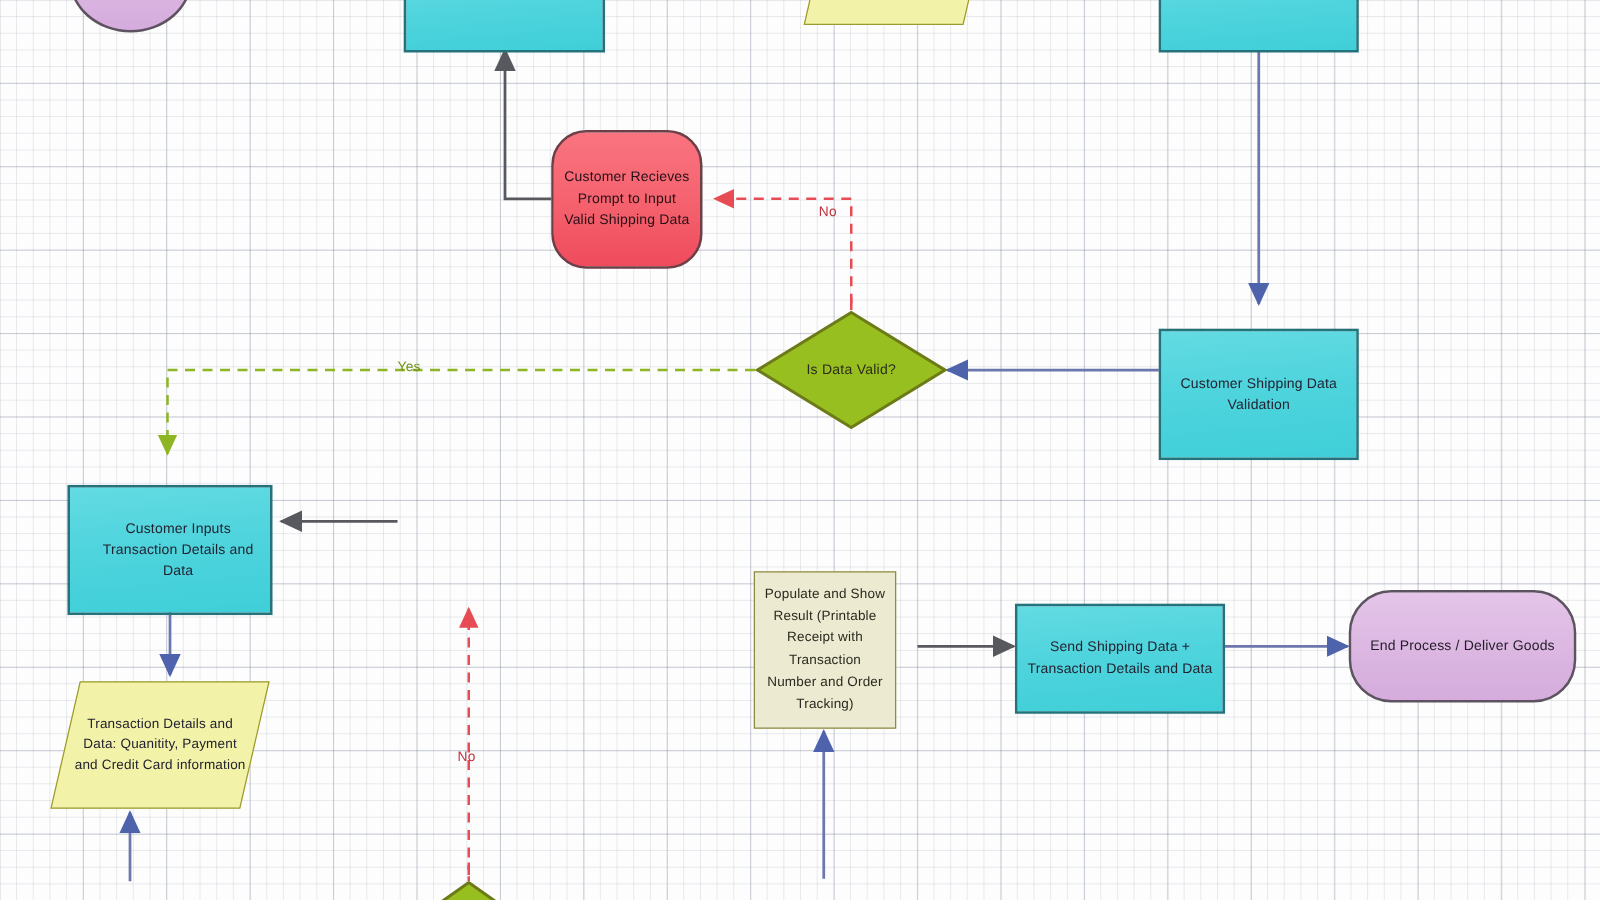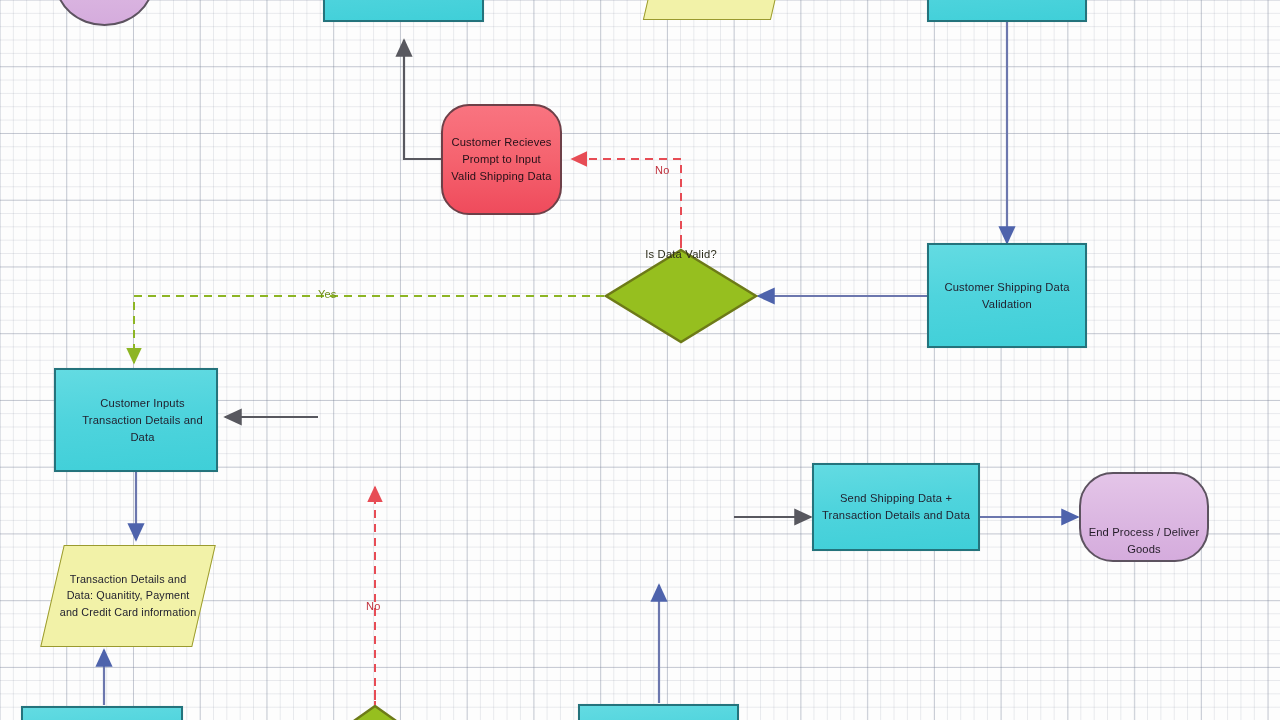--- a/index.html
+++ b/index.html
@@ -47,20 +47,21 @@
     letter-spacing: 0.15px;
     padding: 2px 6px;
   }
   .node .label { display: block; width: 100%; }
 
   
   .proc {
     background: linear-gradient(175deg, #63dbe2 0%, #4fd4dd 45%, #3fcfd8 100%);
     border: 2px solid #24737c;
     box-shadow: 0 0 0 0.5px rgba(0,0,0,0.05);
+    margin-top: 20px;
   }
   
   .alert {
     background: linear-gradient(180deg, #f97480 0%, #f5636f 50%, #ef4b5c 100%);
     border: 2px solid #6d4048;
     color: #241018;
   }
   
   .data-par {
     background: #f2f2a8;
@@ -79,21 +80,21 @@
     background: linear-gradient(180deg, #e4c5e8 0%, #dcb8e2 50%, #d5acdd 100%);
     border: 2px solid #5d5360;
     color: #231c28;
   }
   .term.rounded { border-radius: 34px; }
   .term.ellipse { border-radius: 50%; }
   
   .decision-wrap {
     position: absolute;
     display: flex;
-    align-items: flex-start;
+    align-items: center;
     justify-content: center;
   }
   .decision-shape {
     position: absolute;
     left: 0; top: 0; width: 100%; height: 100%;
   }
   .decision-text {
     position: relative;
     z-index: 2;
     font-size: 11.2px;
@@ -223,26 +224,29 @@
 
   <div class="node proc" style="left:54px; top:368px; width:164px; height:104px;padding-left:19px;">
     <span class="label">Customer Inputs Transaction Details and Data</span>
   </div>
 
 
   <div class="node data-par" style="left:52px; top:545px; width:152px; height:102px; font-size:10.8px; line-height:16.4px;">
     <span class="label">Transaction Details and Data: Quanitity, Payment  and Credit Card information</span>
   </div>
 
+  <div class="node docbox" style="left:603px; top:457px; width:114px; height:126px; font-size:10.8px; line-height:17.6px;">
+    <span class="label">Populate and Show Result (Printable Receipt with Transaction Number and Order Tracking)</span>
+  </div>
 
   <div class="node proc" style="left:812px; top:463px; width:168px; height:88px;">
     <span class="label">Send Shipping Data + Transaction Details and Data</span>
   </div>
 
-  <div class="node term rounded" style="left:1079px; top:472px; width:130px; height:90px;align-items:flex-end;">
+  <div class="node term rounded" style="left:1079px; top:472px; width:182px; height:90px;">
     <span class="label">End Process / Deliver Goods</span>
   </div>
 
   <div class="node proc" style="left:21px; top:706px; width:162px; height:62px;">
     <span class="label"></span>
   </div>
 
   <div class="decision-wrap" style="left:333px; top:705px; width:84px; height:60px;">
     <svg class="decision-shape" viewBox="0 0 84 60" preserveAspectRatio="none">
       <polygon points="42,1 83,30 42,59 1,30" fill="#96bf1f" stroke="#6d7a18" stroke-width="2.4"></polygon>

